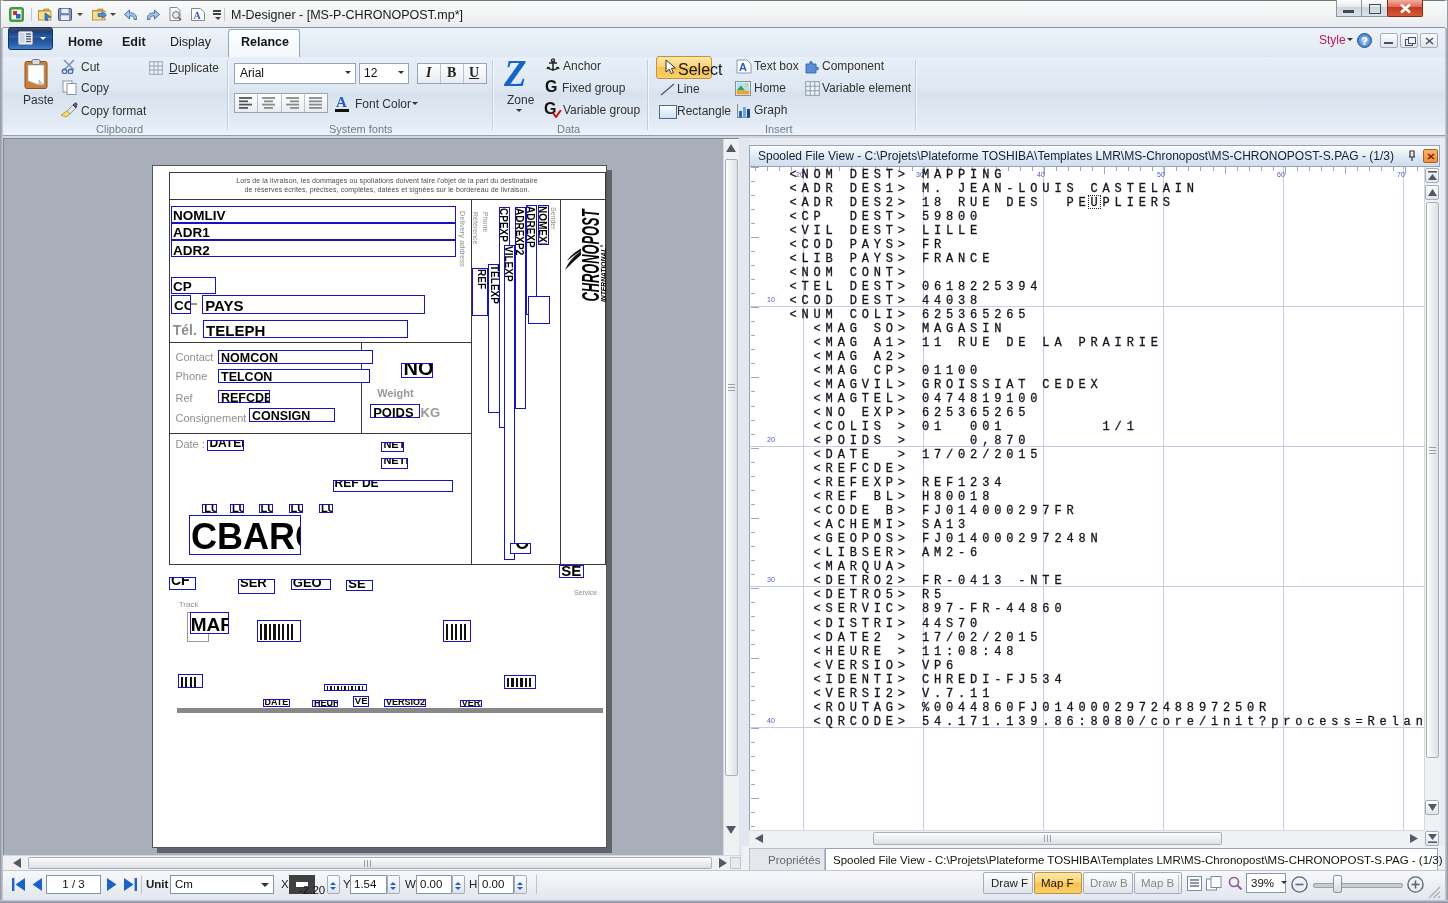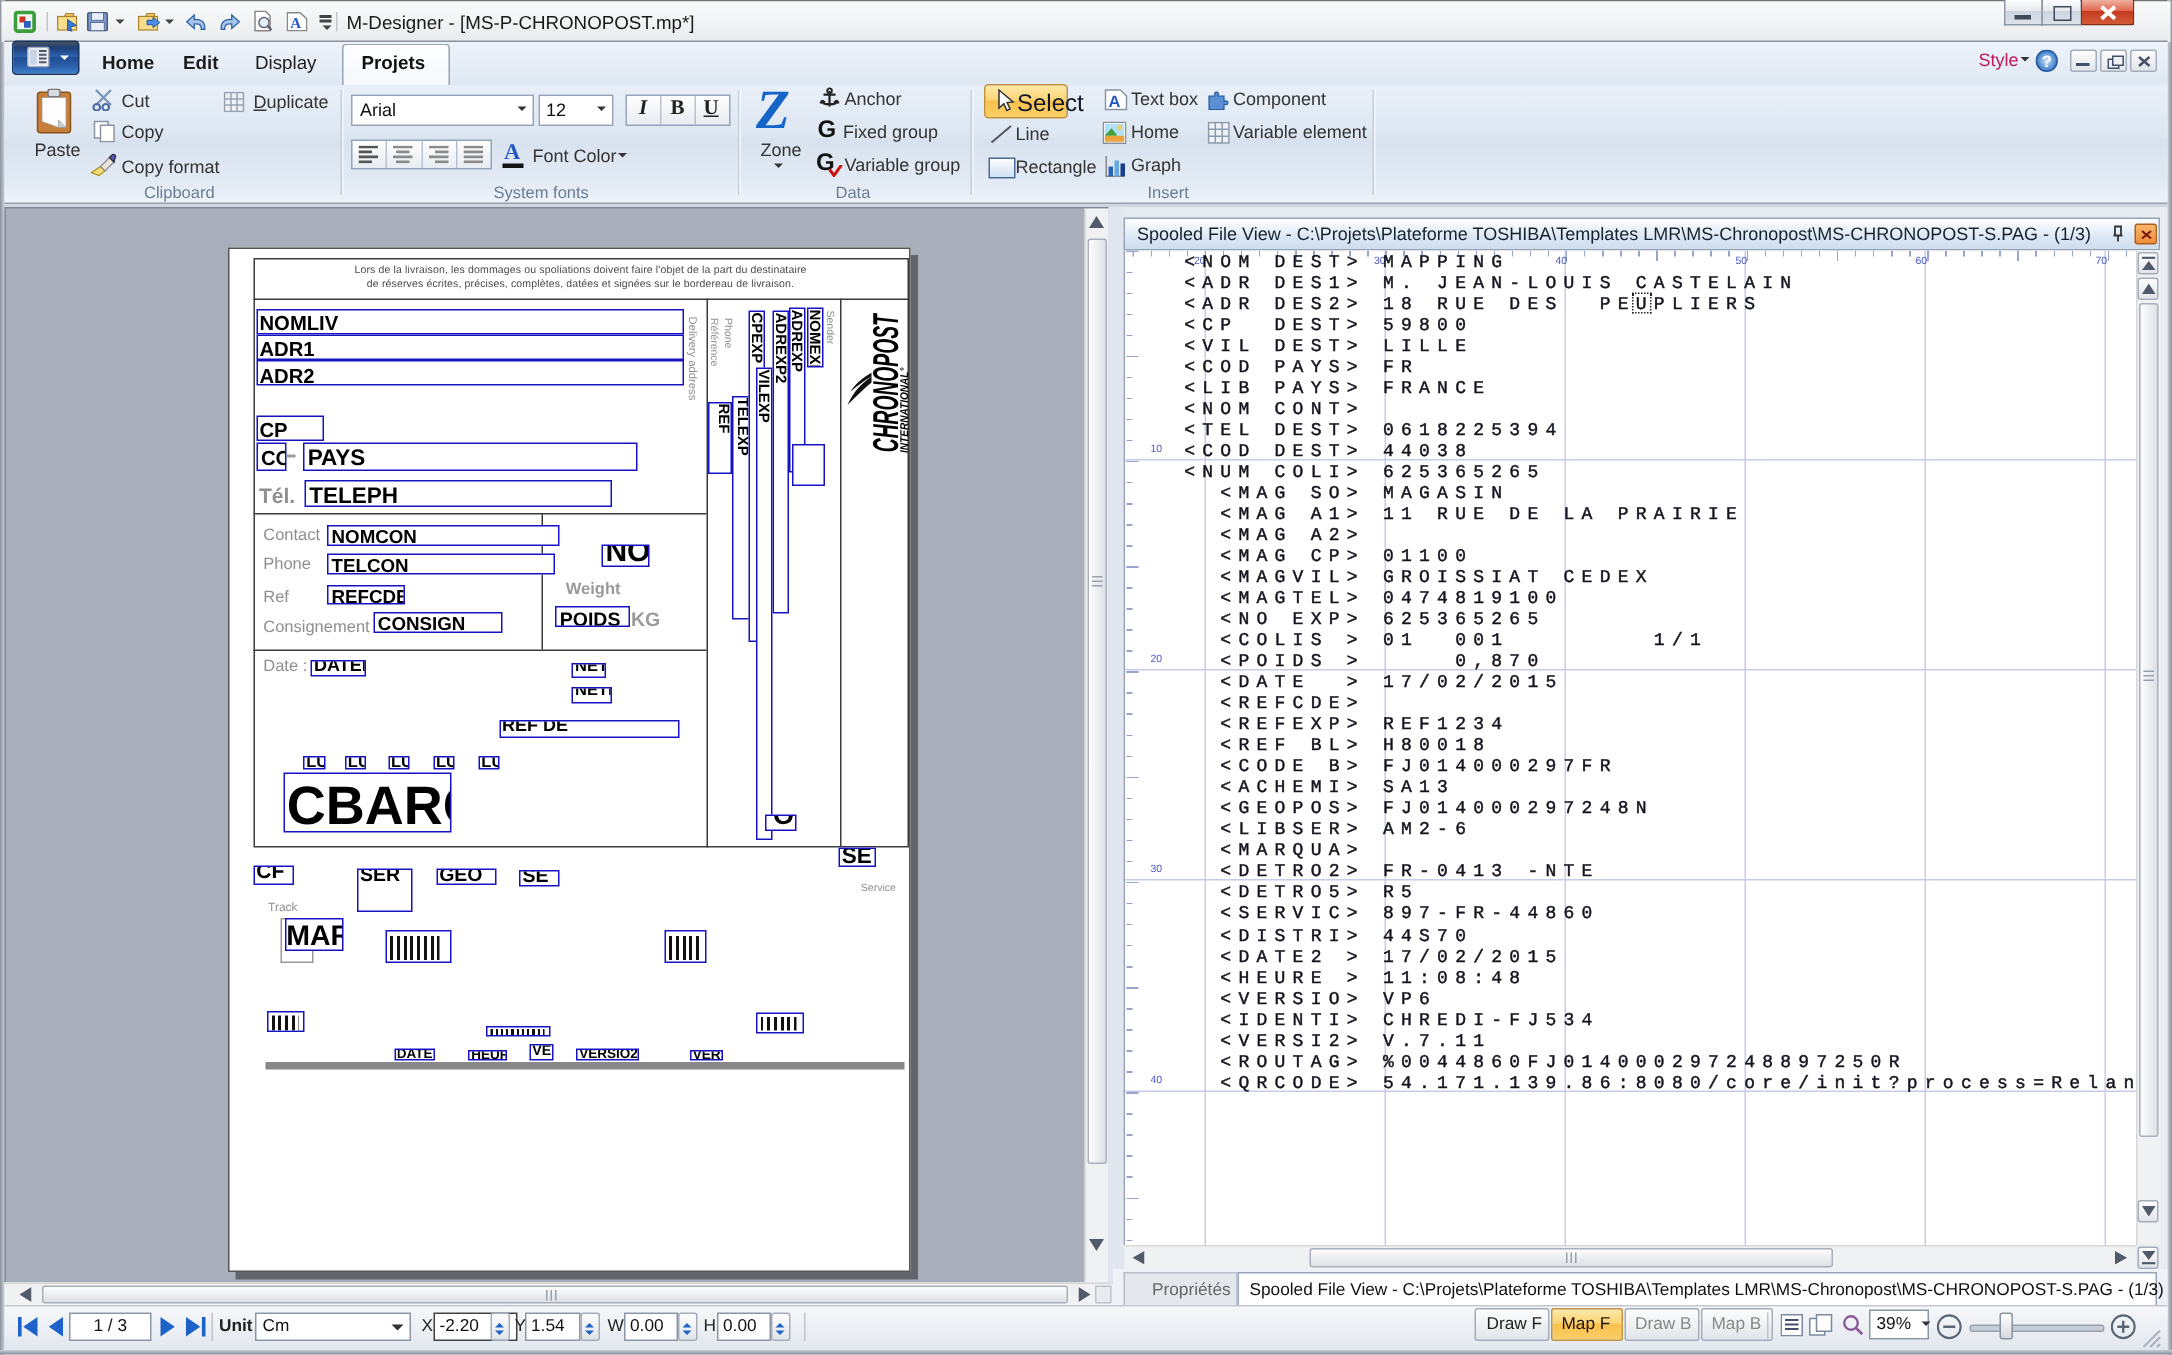--- a/index.html
+++ b/index.html
@@ -91,21 +91,21 @@
     <line x1="8" y1="5.5" x2="13" y2="5.5" stroke="#556" stroke-width="1.3"></line>
     <line x1="8" y1="8" x2="13" y2="8" stroke="#556" stroke-width="1.3"></line>
     <line x1="8" y1="10.5" x2="13" y2="10.5" stroke="#556" stroke-width="1.3"></line>
   </svg>
 <div class="a" style="left:40px;top:37px;width:0;height:0;border:3.5px solid transparent;border-top-color:#fff"></div>
 
 <div class="a" style="left:68px;top:34.5px;font-size:12.5px;font-weight:bold;color:#1c1c1c">Home</div>
 <div class="a" style="left:122px;top:34.5px;font-size:12.5px;font-weight:bold;color:#1c1c1c">Edit</div>
 <div class="a" style="left:170px;top:34.5px;font-size:12.5px;font-weight:normal;color:#1c1c1c">Display</div>
 <div class="a" style="left:228px;top:29px;width:72px;height:28px;background:linear-gradient(#fdfeff,#f4f8fc);border:1px solid #97a5b8;border-bottom:none;border-radius:3px 3px 0 0;box-sizing:border-box"></div>
-<div class="a" style="left:241px;top:34.5px;font-size:12.5px;font-weight:bold;color:#111">Projets</div>
+<div class="a" style="left:241px;top:34.5px;font-size:12.5px;font-weight:bold;color:#111">Relance</div>
 
 <div class="a" style="left:1319px;top:33px;font-size:12px;color:#be185d">Style</div>
 <div class="a" style="left:1347px;top:38px;width:0;height:0;border:3.5px solid transparent;border-top-color:#333"></div>
 <svg class="a" style="left:1357px;top:33px" width="15" height="15">
     <circle cx="7.5" cy="7.5" r="7" fill="url(#hg)" stroke="#2a5a9c"></circle>
     <defs>
       <radialGradient id="hg">
         <stop offset="0%" stop-color="#cfe4fa"></stop>
         <stop offset="100%" stop-color="#3577c4"></stop>
       </radialGradient>
@@ -388,21 +388,21 @@
       </div>
 
     <div class="bb bt" style="left:36.1px;top:348.6px;width:111.9px;height:40.8px;font-size:36px;line-height:41px;padding-left:1px">CBARCO</div>
     <div class="bb" style="left:357.3px;top:377.3px;width:20.5px;height:11.1px">
         <div class="bt" style="font-size:18px;margin:-11px 0 0 4px">O</div>
       </div>
 
     <div class="bb" style="left:15.9px;top:410.6px;width:26.7px;height:13px">
         <div class="bt" style="font-size:14px;margin:-6px 0 0 1px">CF</div>
       </div>
-    <div class="bb" style="left:85px;top:412.8px;width:36.9px;height:29px">
+    <div class="bb" style="left:85px;top:412.8px;width:36.9px;height:15px">
         <div class="bt" style="font-size:13px;margin:-5px 0 0 1px">SER</div>
       </div>
     <div class="bb" style="left:137.8px;top:412.8px;width:40.5px;height:11.4px">
         <div class="bt" style="font-size:13px;margin:-5px 0 0 1px">GEO</div>
       </div>
     <div class="bb" style="left:193.3px;top:413.8px;width:27px;height:11.4px">
         <div class="bt" style="font-size:13px;margin:-5px 0 0 1px">SE</div>
       </div>
     <div class="bb" style="left:406.2px;top:398.5px;width:25.1px;height:13.7px">
         <div class="bt" style="font-size:15px;margin:-4px 0 0 1px">SE</div>
@@ -620,21 +620,21 @@
 <svg class="a" style="left:122px;top:876px" width="16" height="17">
     <path d="M2 2 L2 15 L11.5 8.5 Z" fill="#1c62c8"></path>
     <rect x="12.6" y="2" width="2.4" height="13" fill="#1c62c8"></rect>
   </svg>
 <div class="a" style="left:141px;top:875px;width:1px;height:19px;background:#c0c5cd"></div>
 <div class="a" style="left:146px;top:878px;font-size:11.5px;font-weight:bold;color:#222">Unit</div>
 <div class="a" style="left:170px;top:875px;width:104px;height:19px;background:#fff;border:1px solid #8a96a6;box-sizing:border-box"></div>
 <div class="a" style="left:175px;top:878px;font-size:11.5px;color:#111">Cm</div>
 <div class="a" style="left:261px;top:883px;width:0;height:0;border:4px solid transparent;border-top-color:#333"></div>
 <div class="a" style="left:281px;top:878px;font-size:11.5px;color:#222">X</div>
-<div class="a" style="left:289px;top:875px;width:56px;height:19px;background:#fff;border:1px solid #404040;box-sizing:border-box;font-size:11.5px;color:#111;padding:2px 0 0 3px">-2.20</div>
+<div class="a" style="left:289px;top:875px;width:26px;height:19px;background:#fff;border:7px solid #404040;box-sizing:border-box;font-size:11.5px;color:#111;padding:2px 0 0 3px">-2.20</div>
 <div class="a sbtn" style="left:327px;top:875px;width:13px;height:19px"></div>
 <div class="a" style="left:330px;top:878.5px;width:0;height:0;border:3.2px solid transparent;border-bottom-color:#1c62c8"></div>
 <div class="a" style="left:330px;top:886.5px;width:0;height:0;border:3.2px solid transparent;border-top-color:#1c62c8"></div>
 <div class="a" style="left:343px;top:878px;font-size:11.5px;color:#222">Y</div>
 <div class="a" style="left:350px;top:875px;width:37px;height:19px;background:#fff;border:1px solid #8a96a6;box-sizing:border-box;font-size:11.5px;color:#111;padding:2px 0 0 3px">1.54</div>
 <div class="a sbtn" style="left:387px;top:875px;width:13px;height:19px"></div>
 <div class="a" style="left:390px;top:878.5px;width:0;height:0;border:3.2px solid transparent;border-bottom-color:#1c62c8"></div>
 <div class="a" style="left:390px;top:886.5px;width:0;height:0;border:3.2px solid transparent;border-top-color:#1c62c8"></div>
 <div class="a" style="left:405px;top:878px;font-size:11.5px;color:#222">W</div>
 <div class="a" style="left:416px;top:875px;width:36px;height:19px;background:#fff;border:1px solid #8a96a6;box-sizing:border-box;font-size:11.5px;color:#111;padding:2px 0 0 3px">0.00</div>

